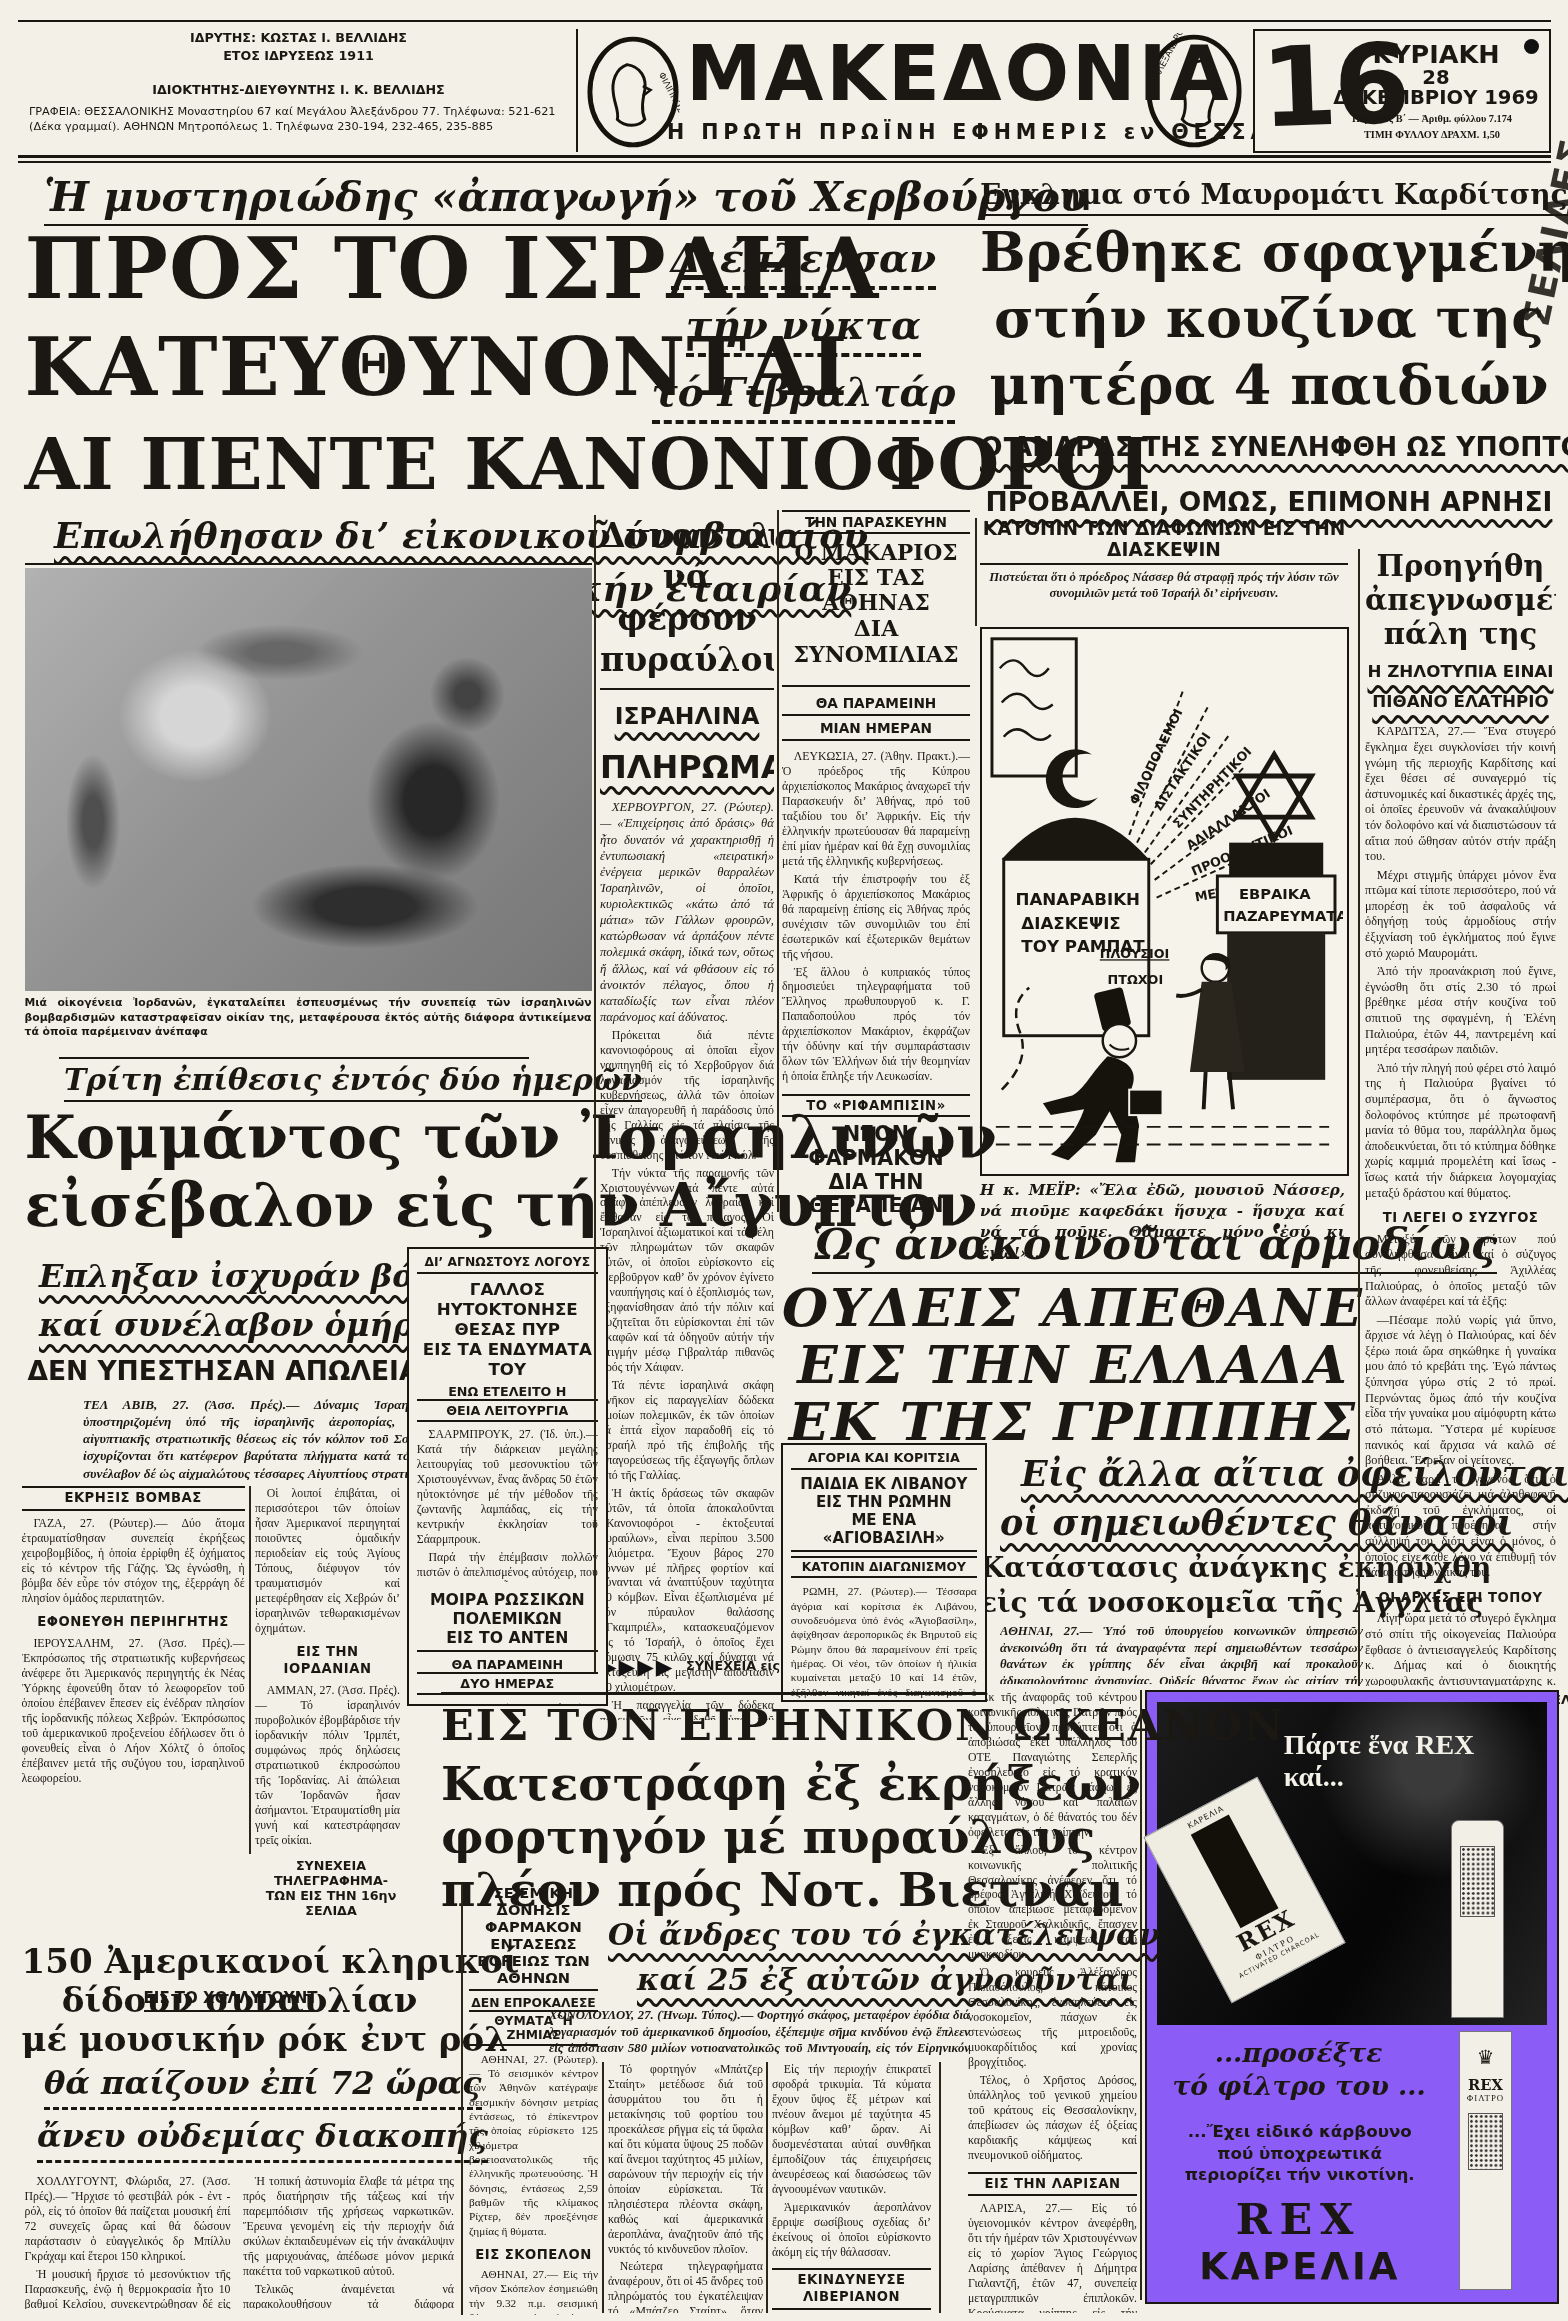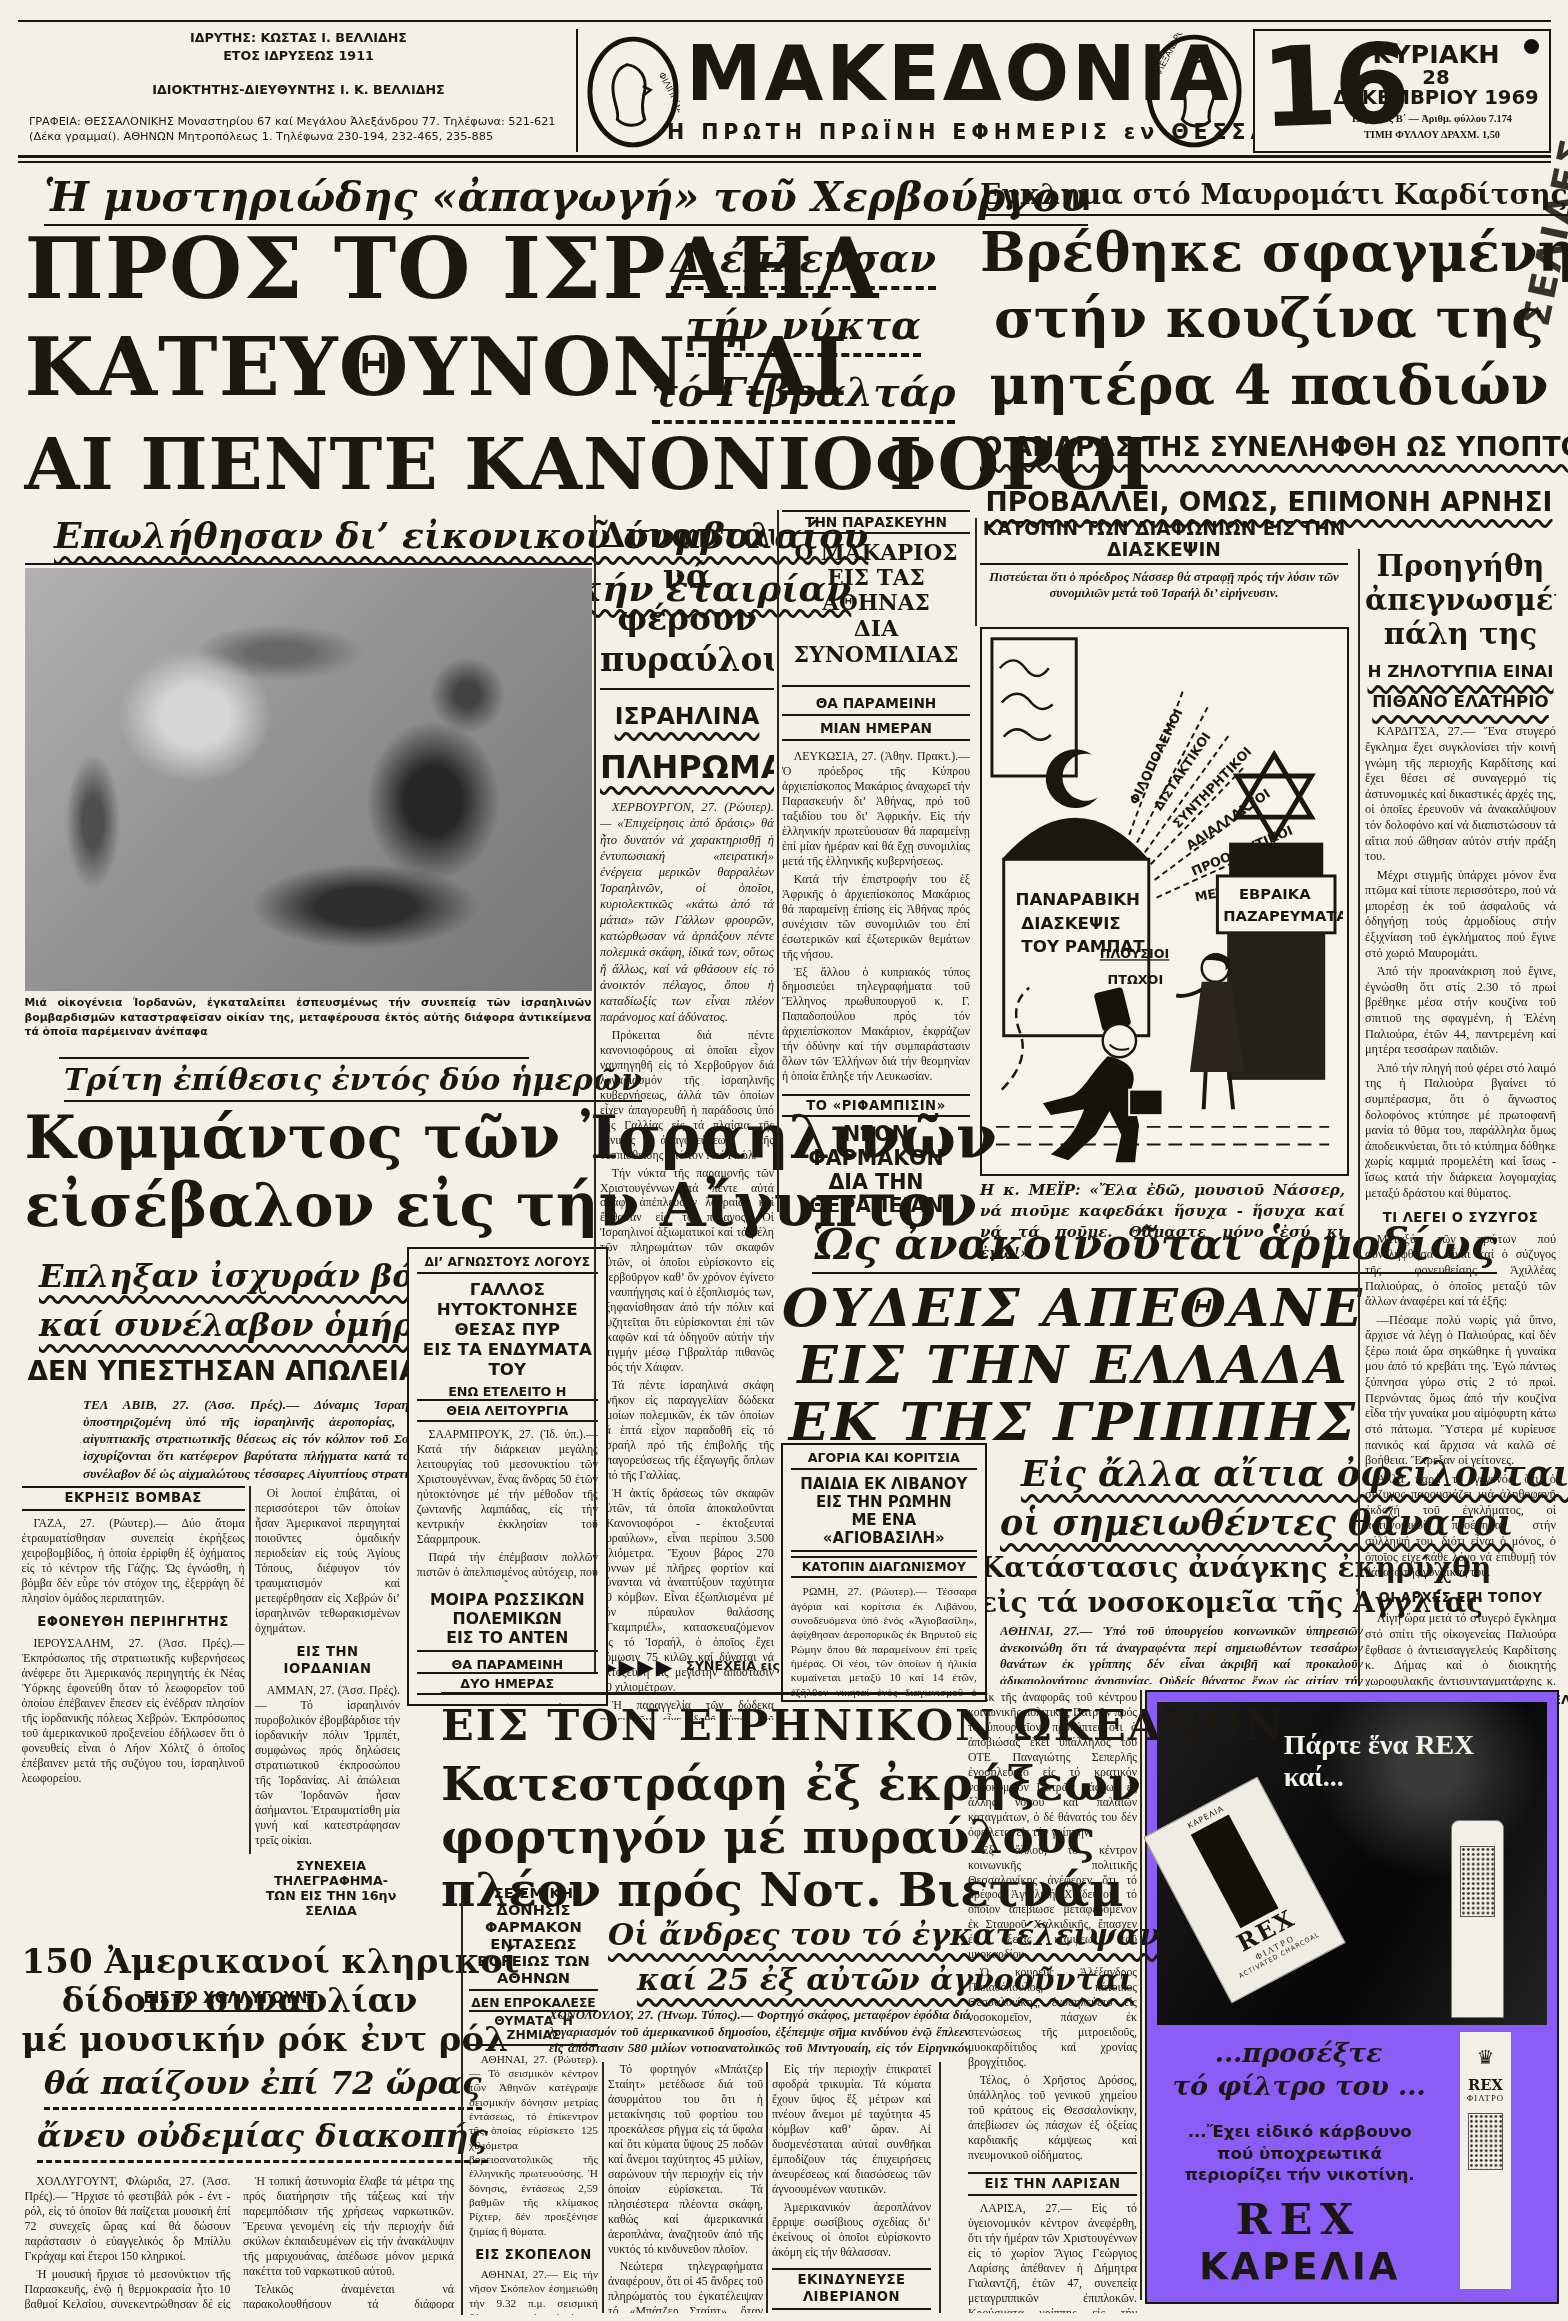--- a/index.html
+++ b/index.html
@@ -45,21 +45,21 @@
 
 <div class="page">
 
   <div class="abs hr" style="left:17.6px;top:19.6px;width:1533px;height:2.9px;"></div>
   <div class="abs hr" style="left:17.6px;top:155px;width:1533px;height:2.9px;"></div>
   <div class="abs hr" style="left:17.6px;top:161px;width:1533px;height:2px;"></div>
 
   <div class="abs mast-info c" style="left:29px;top:29px;width:539px;height:123px;border-right:2px solid #1a1610;padding-right:7.8px;">
     <div style="font-weight:bold;">ΙΔΡΥΤΗΣ: ΚΩΣΤΑΣ Ι. ΒΕΛΛΙΔΗΣ</div>
     <div style="font-weight:bold;margin-bottom:15px;">ΕΤΟΣ ΙΔΡΥΣΕΩΣ 1911</div>
-    <div style="font-weight:bold;margin-bottom:16px;">ΙΔΙΟΚΤΗΤΗΣ-ΔΙΕΥΘΥΝΤΗΣ Ι. Κ. ΒΕΛΛΙΔΗΣ</div>
+    <div style="font-weight:bold;margin-bottom:6px;">ΙΔΙΟΚΤΗΤΗΣ-ΔΙΕΥΘΥΝΤΗΣ Ι. Κ. ΒΕΛΛΙΔΗΣ</div>
     <div style="font-size:11.3px;text-align:left;line-height:1.3;">ΓΡΑΦΕΙΑ: ΘΕΣΣΑΛΟΝΙΚΗΣ Μοναστηρίου 67 καί Μεγάλου Ἀλεξάνδρου 77. Τηλέφωνα: 521-621 (Δέκα γραμμαί). ΑΘΗΝΩΝ Μητροπόλεως 1. Τηλέφωνα 230-194, 232-465, 235-885</div>
   </div>
 
   <div class="abs" style="left:586px;top:35px;width:94px;height:114px;">
     <svg width="94" height="114" viewBox="0 0 96 116">
       <ellipse cx="48" cy="58" rx="44" ry="54" fill="none" stroke="#16120c" stroke-width="5"></ellipse>
       <path d="M42 30 C30 34 26 48 28 60 C29 70 34 78 32 86 C40 94 54 94 60 86 C56 76 58 66 60 56 C62 44 56 32 42 30 Z" fill="none" stroke="#16120c" stroke-width="3"></path>
       <path d="M58 52 L66 56 L58 62" fill="none" stroke="#16120c" stroke-width="2.5"></path>
       <text x="74" y="40" font-size="9" font-family="DejaVu Sans, sans-serif" transform="rotate(62 74 40)" fill="#16120c">ΦΙΛΙΠΠΟΣ</text>
     </svg>

